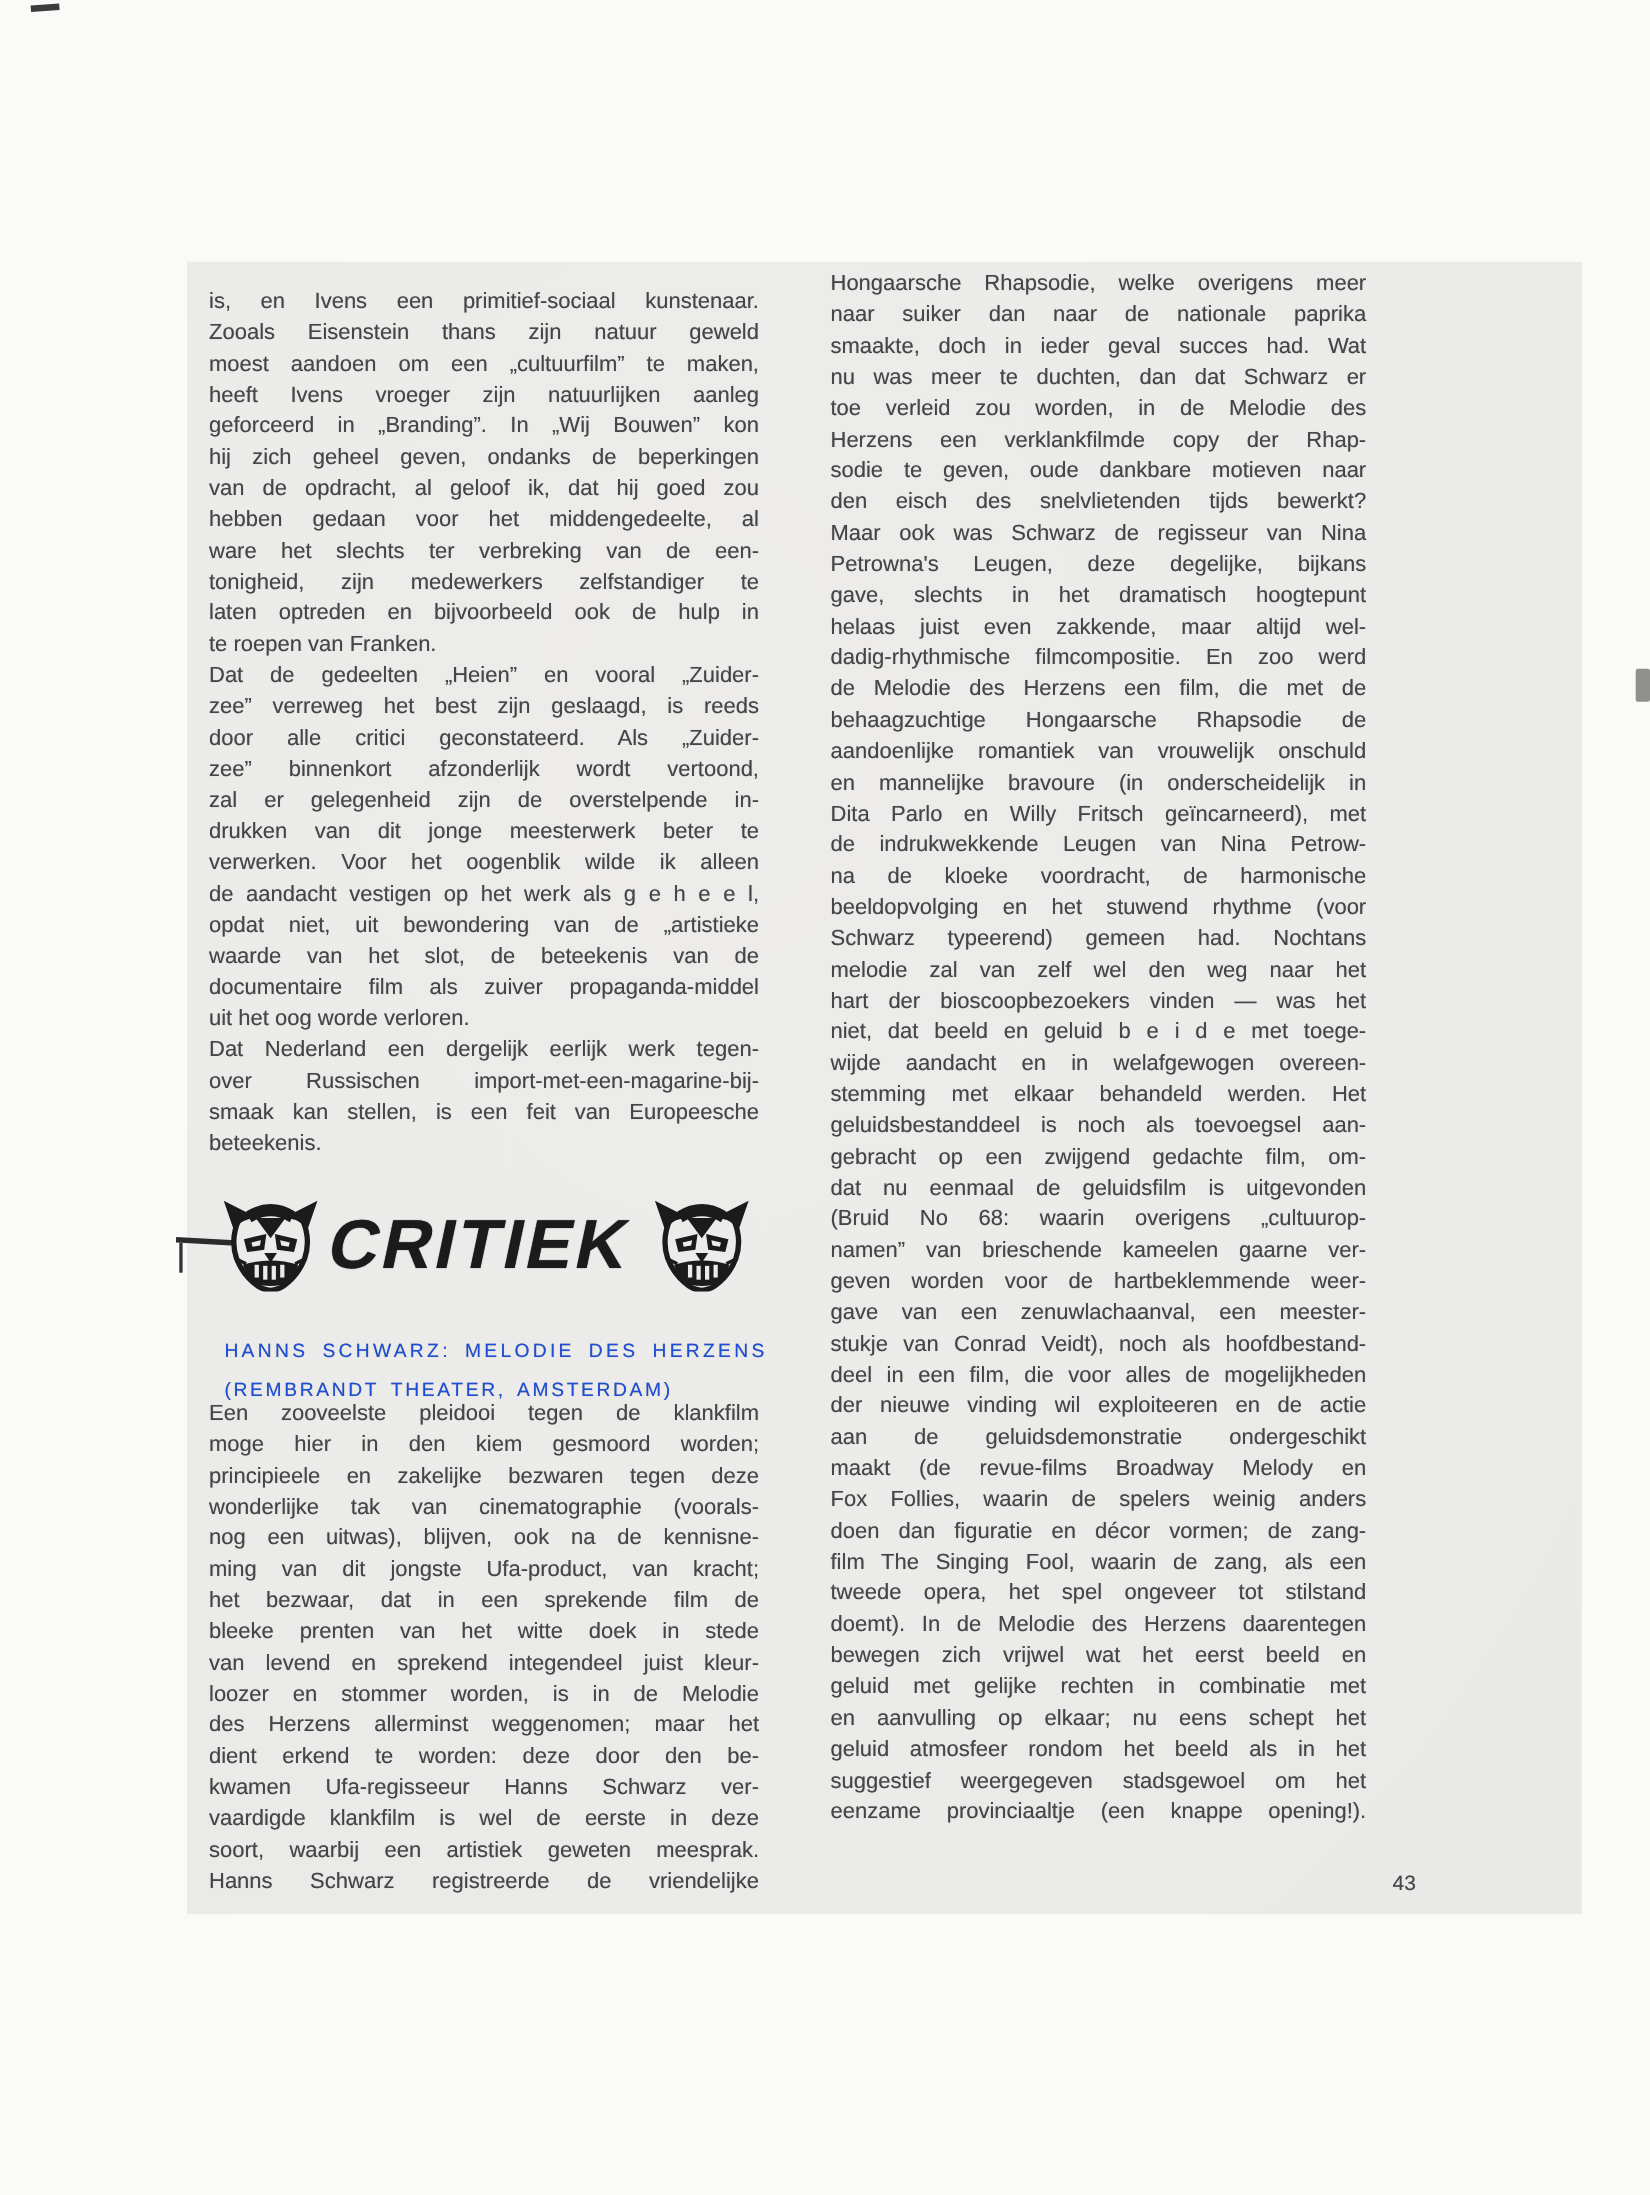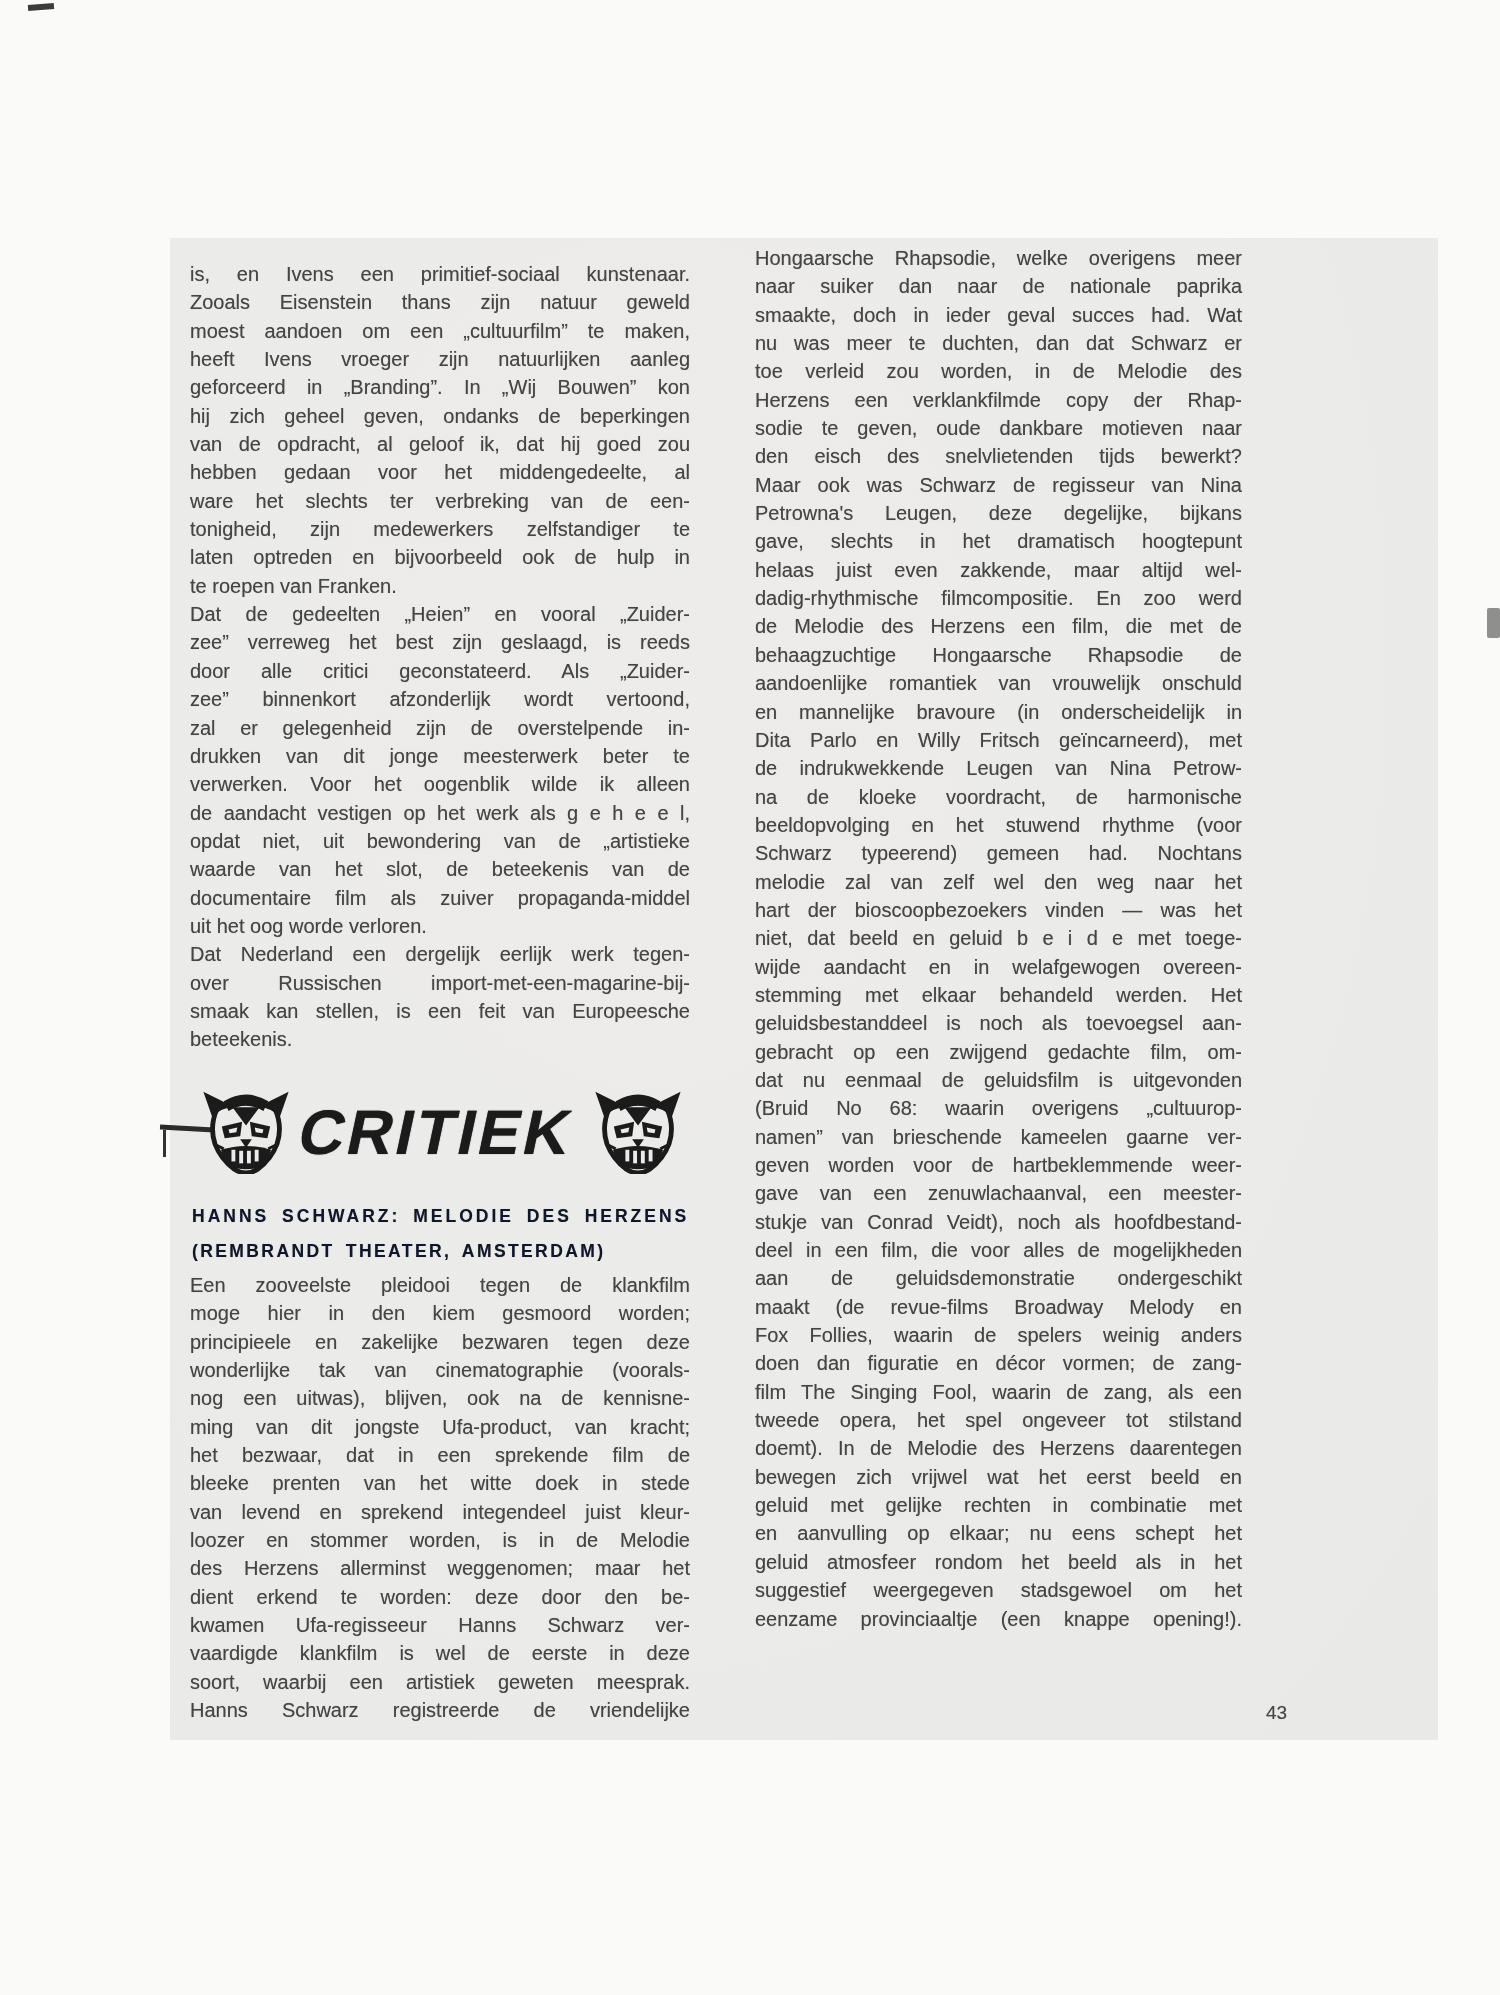--- a/index.html
+++ b/index.html
@@ -23,21 +23,21 @@
     font-size:20px;line-height:28.35px;
     text-shadow:0 0 0.7px rgba(90,90,90,0.55);
   }
   .col-left-top{left:190px;top:260px;width:500px;}
   .col-left-bottom{left:190px;top:1271px;width:500px;}
   .col-right{left:755px;top:244px;width:487px;}
   .tline{text-align:justify;text-align-last:justify;text-justify:inter-word;}
   .tline-end{text-align-last:left;}
   
   .title,.venue{
-    position:absolute;left:192px;color:#0f172a;font-weight:700;margin:0;
+    position:absolute;left:192px;color:#1d4ed8;font-weight:400;margin:12px;
     text-shadow:0 0 0.7px rgba(90,90,90,0.6);
   }
   .title{top:1206px;font-size:17.5px;letter-spacing:3px;word-spacing:5px;}
   .venue{top:1241px;font-size:17.5px;letter-spacing:2.4px;word-spacing:4px;}
   
   .logo-mask{position:absolute;width:88px;height:92px;}
   .mask-left{left:202px;top:1082px;}
   .mask-right{left:594px;top:1082px;transform:scaleX(-1);}
   .logo-mask svg g{fill:var(--logo-ink);}
   .logo-mask svg .strokep{fill:none;stroke:var(--logo-ink);stroke-width:5;}
@@ -203,20 +203,21 @@
       <div class="tline">stemming met elkaar behandeld werden. Het</div>
       <div class="tline">geluidsbestanddeel is noch als toevoegsel aan-</div>
       <div class="tline">gebracht op een zwijgend gedachte film, om-</div>
       <div class="tline">dat nu eenmaal de geluidsfilm is uitgevonden</div>
       <div class="tline">(Bruid No 68: waarin overigens „cultuurop-</div>
       <div class="tline">namen” van brieschende kameelen gaarne ver-</div>
       <div class="tline">geven worden voor de hartbeklemmende weer-</div>
       <div class="tline">gave van een zenuwlachaanval, een meester-</div>
       <div class="tline">stukje van Conrad Veidt), noch als hoofdbestand-</div>
       <div class="tline">deel in een film, die voor alles de mogelijkheden</div>
+      <div class="tline">der nieuwe vinding wil exploiteeren en de actie</div>
       <div class="tline">aan de geluidsdemonstratie ondergeschikt</div>
       <div class="tline">maakt (de revue-films Broadway Melody en</div>
       <div class="tline">Fox Follies, waarin de spelers weinig anders</div>
       <div class="tline">doen dan figuratie en décor vormen; de zang-</div>
       <div class="tline">film The Singing Fool, waarin de zang, als een</div>
       <div class="tline">tweede opera, het spel ongeveer tot stilstand</div>
       <div class="tline">doemt). In de Melodie des Herzens daarentegen</div>
       <div class="tline">bewegen zich vrijwel wat het eerst beeld en</div>
       <div class="tline">geluid met gelijke rechten in combinatie met</div>
       <div class="tline">en aanvulling op elkaar; nu eens schept het</div>

